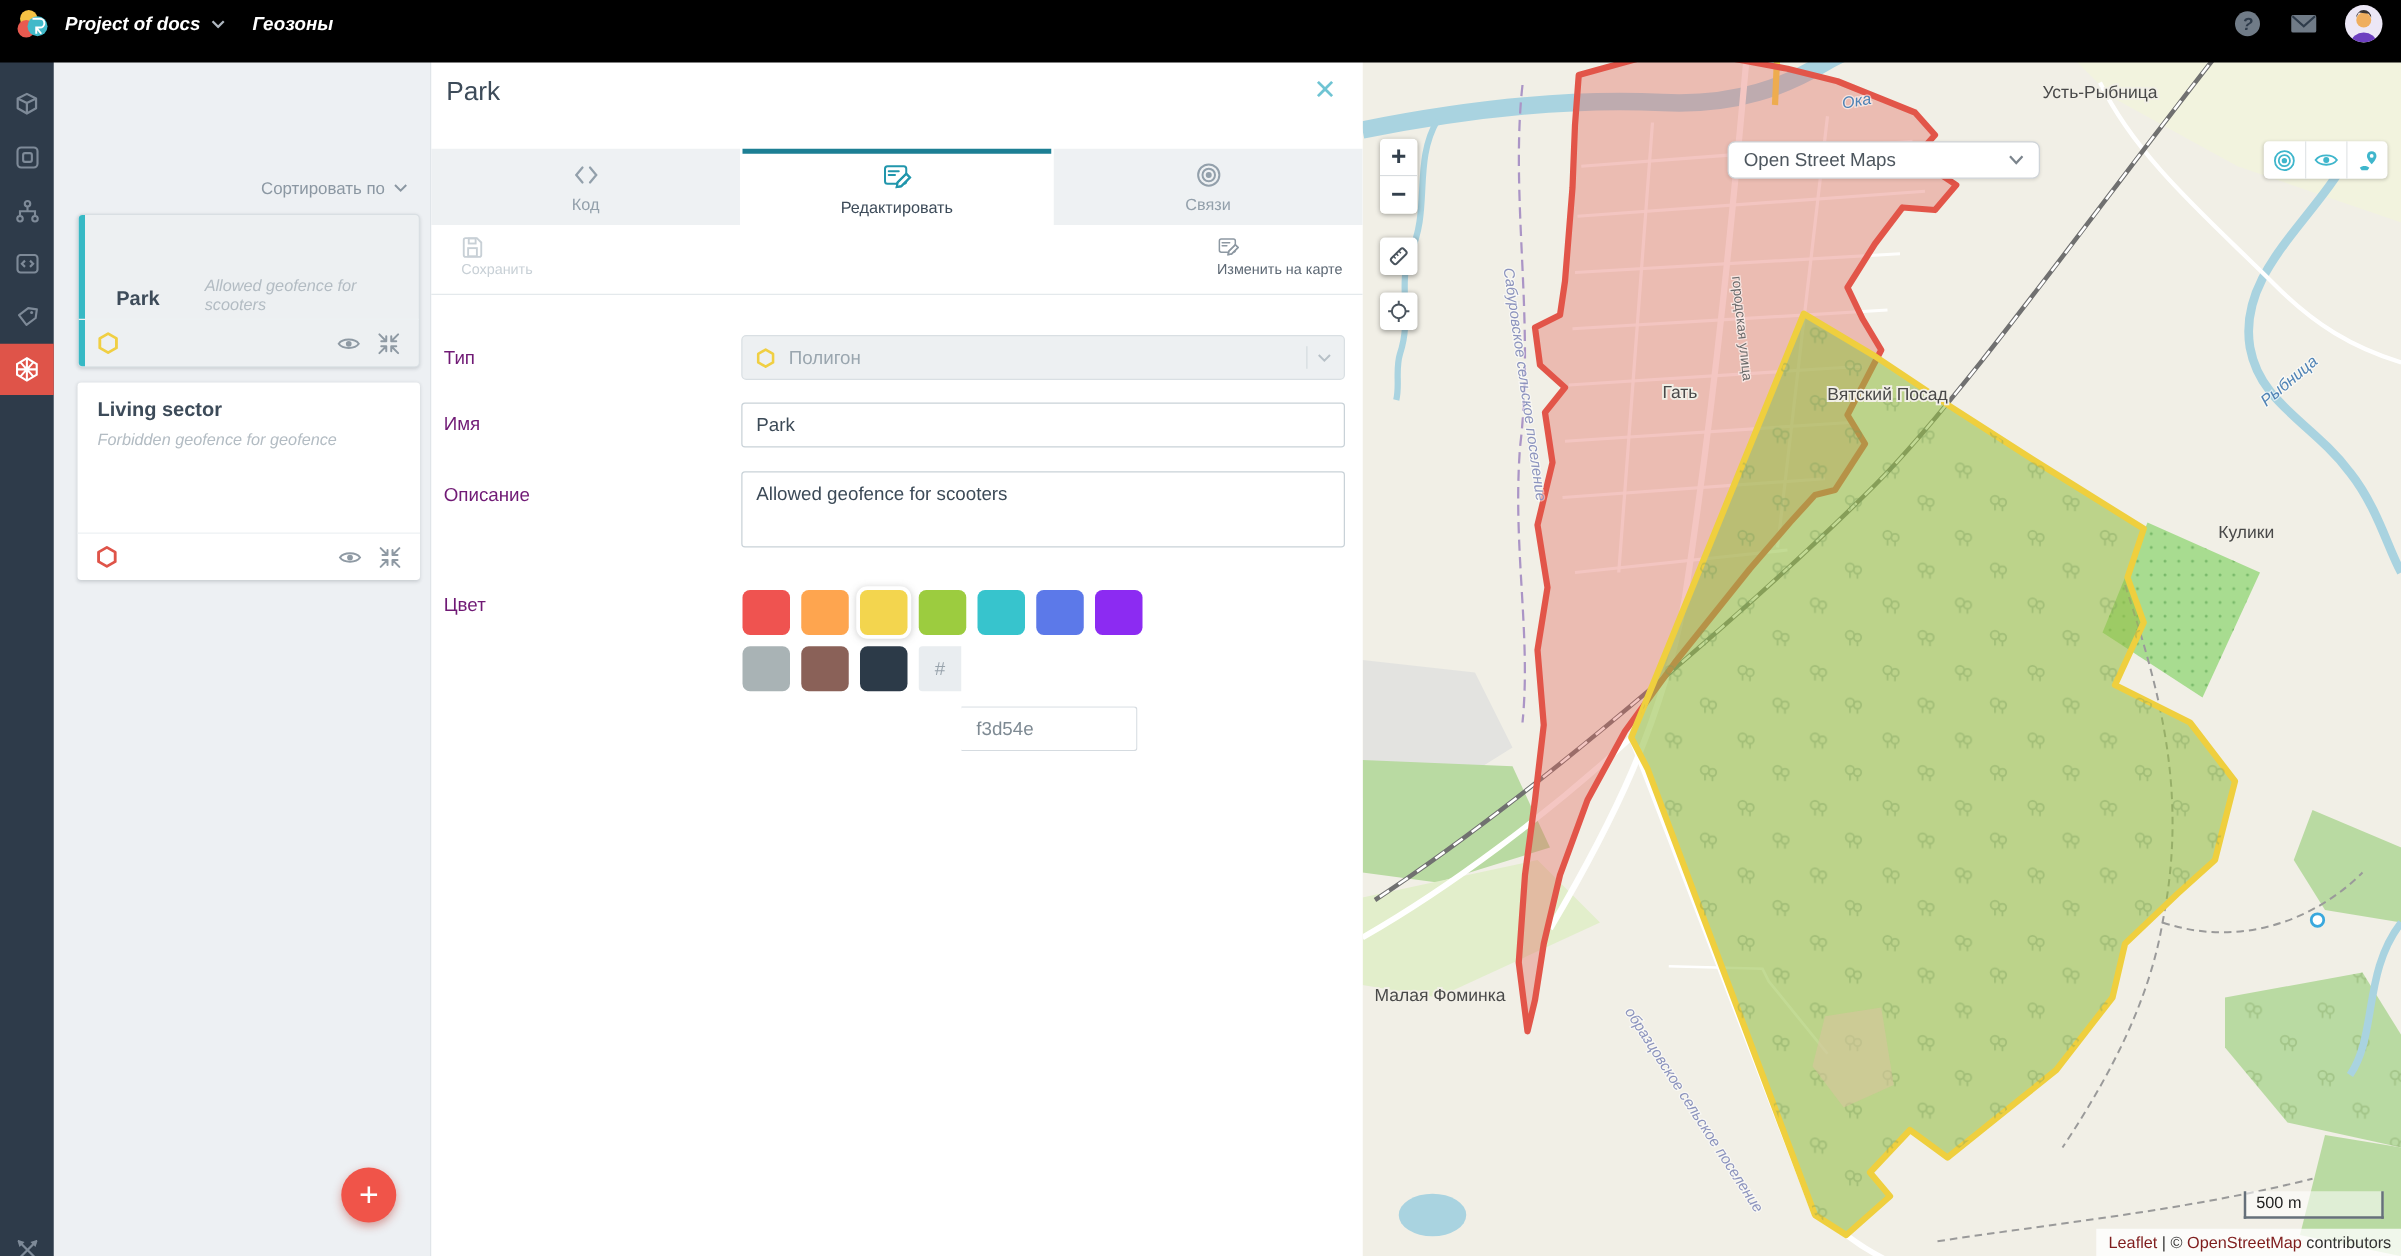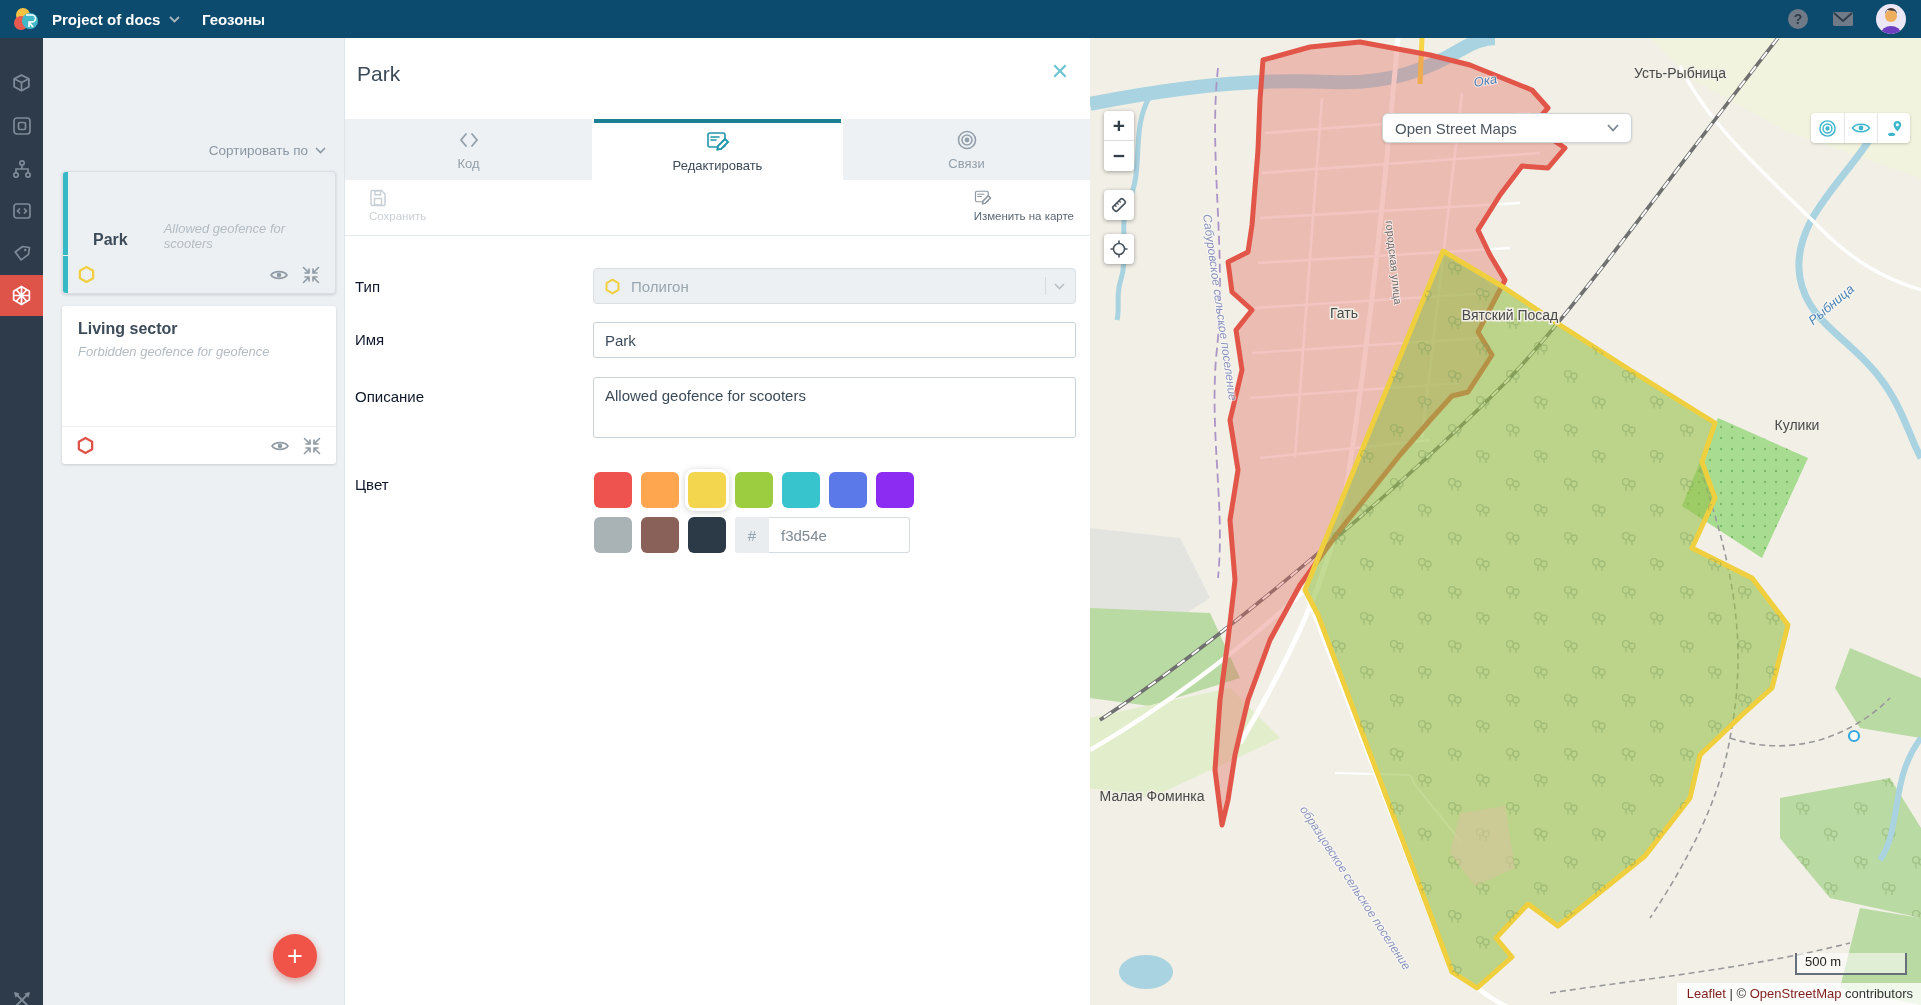--- a/index.html
+++ b/index.html
@@ -1,21 +1,21 @@
 <!DOCTYPE html>
 <html><head>
 <meta charset="utf-8">
 <style>
   * { margin:0; padding:0; box-sizing:border-box; }
   html,body { width:1921px; height:1005px; overflow:hidden; background:#fff;
     font-family:"Liberation Sans", sans-serif; }
 
   
-  .topbar { position:absolute; left:0; top:0; width:1921px; height:38px; background:#0c4a6e;
-    display:flex; align-items:center; z-index:50; }
+  .topbar { position:absolute; left:0; top:0; width:1921px; height:50px; background:#000000;
+    display:flex; align-items:center; z-index:50;font-style:italic; }
   .logo { position:absolute; left:13px; top:6px; width:27px; height:27px; }
   .proj { position:absolute; left:52px; top:0; height:38px; display:flex; align-items:center;
     color:#fff; font-size:15px; font-weight:600; cursor:pointer; }
   .proj .chev { margin-left:9px; }
   .pagename { position:absolute; left:202px; top:0; height:38px; display:flex; align-items:center;
     color:#fff; font-size:15px; font-weight:600; }
   .tb-ico { position:absolute; top:7px; width:24px; height:24px; color:#97a2ae; cursor:pointer; }
   .avatar { position:absolute; left:1876px; top:4px; width:30px; height:30px; border-radius:50%;
     background:#ece7f6; overflow:hidden; cursor:pointer; }
 
@@ -65,38 +65,38 @@
   .tab.active .tic { color:#2196ac; }
   .tic { width:24px; height:22px; }
   .toolbar { position:absolute; left:0; top:142px; width:745px; height:56px; border-bottom:1px solid #e4e9ec; }
   .toolbtn { position:absolute; display:flex; flex-direction:column; align-items:flex-start; gap:3px;
     font-size:11.5px; cursor:pointer; }
   .toolbtn.disabled { color:#c8d0d6; cursor:default; }
   .toolbtn.normal { color:#5d6874; }
   .toolbtn .i { width:18px; height:18px; }
   .toolbtn.normal .i { color:#8d98a2; }
 
-  .frm-label { position:absolute; left:10px; font-size:15px; color:#0f172a; }
+  .frm-label { position:absolute; left:10px; font-size:15px; color:#701a75; }
   .frm-field { position:absolute; left:248px; width:483px; }
   .sel { height:36px; background:#edf0f2; border:1px solid #d9dfe3; border-radius:4px;
     display:flex; align-items:center; padding:0 10px; color:#9aa6af; font-size:15px; cursor:default; }
   .sel .hx { margin-right:10px; }
   .sel .dropzone { margin-left:auto; display:flex; align-items:center; gap:8px; }
   .sel .vline { width:1px; height:18px; background:#d5dbdf; }
   .inp { height:36px; width:100%; border:1px solid #c9d2d8; border-radius:3px; padding:0 11px;
     font-size:15px; color:#3c4a57; font-family:"Liberation Sans",sans-serif; outline:none; background:#fff; }
   textarea.inp { height:61px; padding-top:9px; resize:none; }
   .swrow { position:absolute; left:249px; display:flex; gap:9px; }
   .sw { width:38px; height:36px; border-radius:6px; cursor:pointer; }
   .sw.selected { box-shadow:0 0 0 3px #fff, 0 1px 6px 3px rgba(120,120,120,.35); }
   .hexwrap { position:absolute; left:390px; top:479px; display:flex; }
   .hexpre { width:34px; height:36px; background:#e9edf0; border-radius:3px 0 0 3px; color:#98a3ac;
     font-size:15px; display:flex; align-items:center; justify-content:center; }
   .hexinp { width:141px; height:36px; border:1px solid #d5dbe0; border-left:none; border-radius:0 3px 3px 0;
-    padding:4px 12px; font-size:15px; color:#7e8a93; font-family:"Liberation Sans",sans-serif; outline:none; }
+    padding:4px 12px; font-size:15px; color:#7e8a93; font-family:"Liberation Sans",sans-serif; outline:none;margin-top:48px; }
 
   
   .map { position:absolute; left:1090px; top:38px; width:831px; height:967px; background:#f1efe6; overflow:hidden; }
   .map svg.base { position:absolute; left:0; top:0; }
   .lbtn { position:absolute; width:30px; height:30px; background:#fff; border-radius:4px;
     box-shadow:0 1px 4px rgba(0,0,0,.35); display:flex; align-items:center; justify-content:center;
     color:#404a54; cursor:pointer; z-index:20; }
   .zgroup { position:absolute; left:14px; top:73px; width:30px; height:60px; border-radius:4px;
     box-shadow:0 1px 4px rgba(0,0,0,.35); overflow:hidden; z-index:20; }
   .zbtn { width:30px; height:30px; background:#fff; color:#33404c; font-size:21px; font-weight:700;

